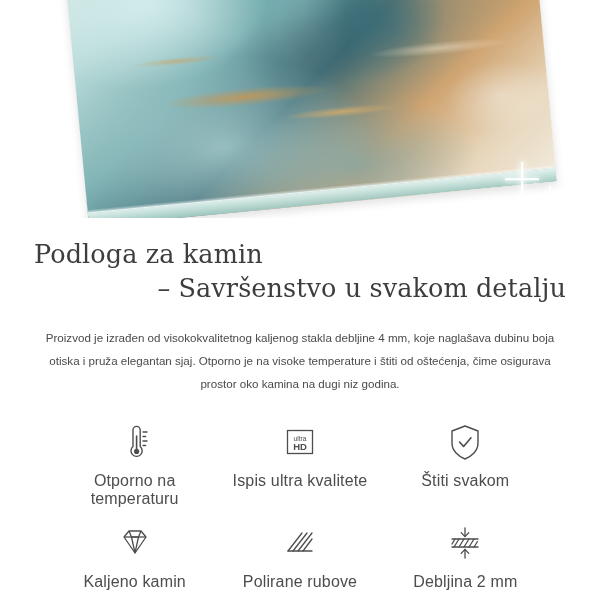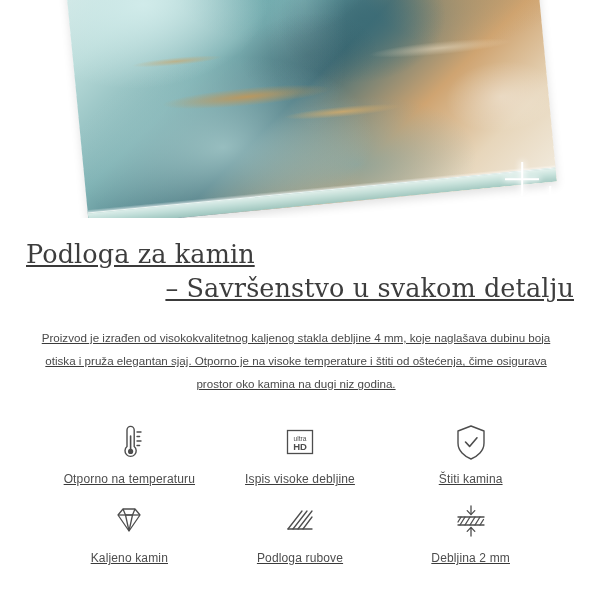--- a/index.html
+++ b/index.html
@@ -114,22 +114,21 @@
   }
   .sparkle::before { width: 34px; height: 1.6px; }
   .sparkle::after  { width: 1.6px; height: 34px; }
   .sparkle.s1 { left: 505px; top: 162px; }
   .sparkle.s2 { left: 540px; top: 186px; width: 20px; height: 20px; }
   .sparkle.s2::before { width: 20px; }
   .sparkle.s2::after  { height: 20px; }
 
   
   .content {
-    padding: 0 26px;
-    text-decoration: underline;
+    padding: 0 34px;
   }
   .headline {
     margin: 0;
     padding-top: 20px;
     font-family: "DejaVu Serif", "Liberation Serif", serif;
     font-weight: 400;
     font-size: 25.5px;
     line-height: 1.33;
     color: #3d3d3d;
     letter-spacing: 0.1px;
@@ -162,21 +161,21 @@
     justify-content: flex-start;
   }
   .feature-icon {
     height: 42px;
     display: flex;
     align-items: center;
     justify-content: center;
   }
   .feature-label {
     margin-top: 9px;
-    font-size: 12px;
+    font-size: 16px;
     color: #4d4d4d;
     text-align: center;
     letter-spacing: 0.15px;
   }
   svg { display: block; }
 </style>
 </head>
 <body>
 
 <div class="page">
@@ -222,31 +221,31 @@
       </div>
 
       <div class="feature">
         <div class="feature-icon">
           <svg width="42" height="40" viewBox="0 0 42 40">
             <rect x="8.5" y="8.5" width="25" height="23" fill="none" stroke="#4d4d4d" stroke-width="1.3"></rect>
             <text x="21" y="18.5" text-anchor="middle" font-family="Liberation Sans, sans-serif" font-size="6.6" fill="#4d4d4d">ultra</text>
             <text x="21" y="28" text-anchor="middle" font-family="Liberation Sans, sans-serif" font-size="9.5" font-weight="bold" fill="#4d4d4d">HD</text>
           </svg>
         </div>
-        <div class="feature-label">Ispis visoke debljine</div>
+        <div class="feature-label">Ispis ultra kvalitete</div>
       </div>
 
       <div class="feature">
         <div class="feature-icon">
           <svg width="38" height="42" viewBox="0 0 38 42">
             <path d="M19 5 L32 10 V22 C32 30 25.5 35.5 19 38 C12.5 35.5 6 30 6 22 V10 Z" fill="none" stroke="#4d4d4d" stroke-width="1.4" stroke-linejoin="round"></path>
             <path d="M13.5 21 L17.6 25.4 L25 16.8" fill="none" stroke="#4d4d4d" stroke-width="1.6" stroke-linecap="round" stroke-linejoin="round"></path>
           </svg>
         </div>
-        <div class="feature-label">Štiti kamina</div>
+        <div class="feature-label">Štiti svakom</div>
       </div>
 
       <div class="feature">
         <div class="feature-icon">
           <svg width="42" height="36" viewBox="0 0 42 36">
             <g fill="none" stroke="#4d4d4d" stroke-width="1.3" stroke-linejoin="round">
               <path d="M10 12 L15 6 H27 L32 12 L21 28 Z"></path>
               <path d="M10 12 H32"></path>
               <path d="M15 6 L17.5 12 L21 28"></path>
               <path d="M27 6 L24.5 12 L21 28"></path>
@@ -262,21 +261,21 @@
           <svg width="44" height="34" viewBox="0 0 44 34">
             <g fill="none" stroke="#4d4d4d" stroke-width="1.3" stroke-linecap="round">
               <path d="M10 25 L24 7"></path>
               <path d="M15 25 L29 7"></path>
               <path d="M20 25 L34 7"></path>
               <path d="M25 25 L34 13"></path>
               <path d="M10 25 H34"></path>
             </g>
           </svg>
         </div>
-        <div class="feature-label">Podloga rubove</div>
+        <div class="feature-label">Polirane rubove</div>
       </div>
 
       <div class="feature">
         <div class="feature-icon">
           <svg width="44" height="38" viewBox="0 0 44 38">
             <g fill="none" stroke="#4d4d4d" stroke-width="1.3" stroke-linecap="round">
               <path d="M22 4 V12"></path>
               <path d="M18.2 8.6 L22 12.6 L25.8 8.6"></path>
               <path d="M9 15 H35"></path>
               <path d="M9 23 H35"></path>

